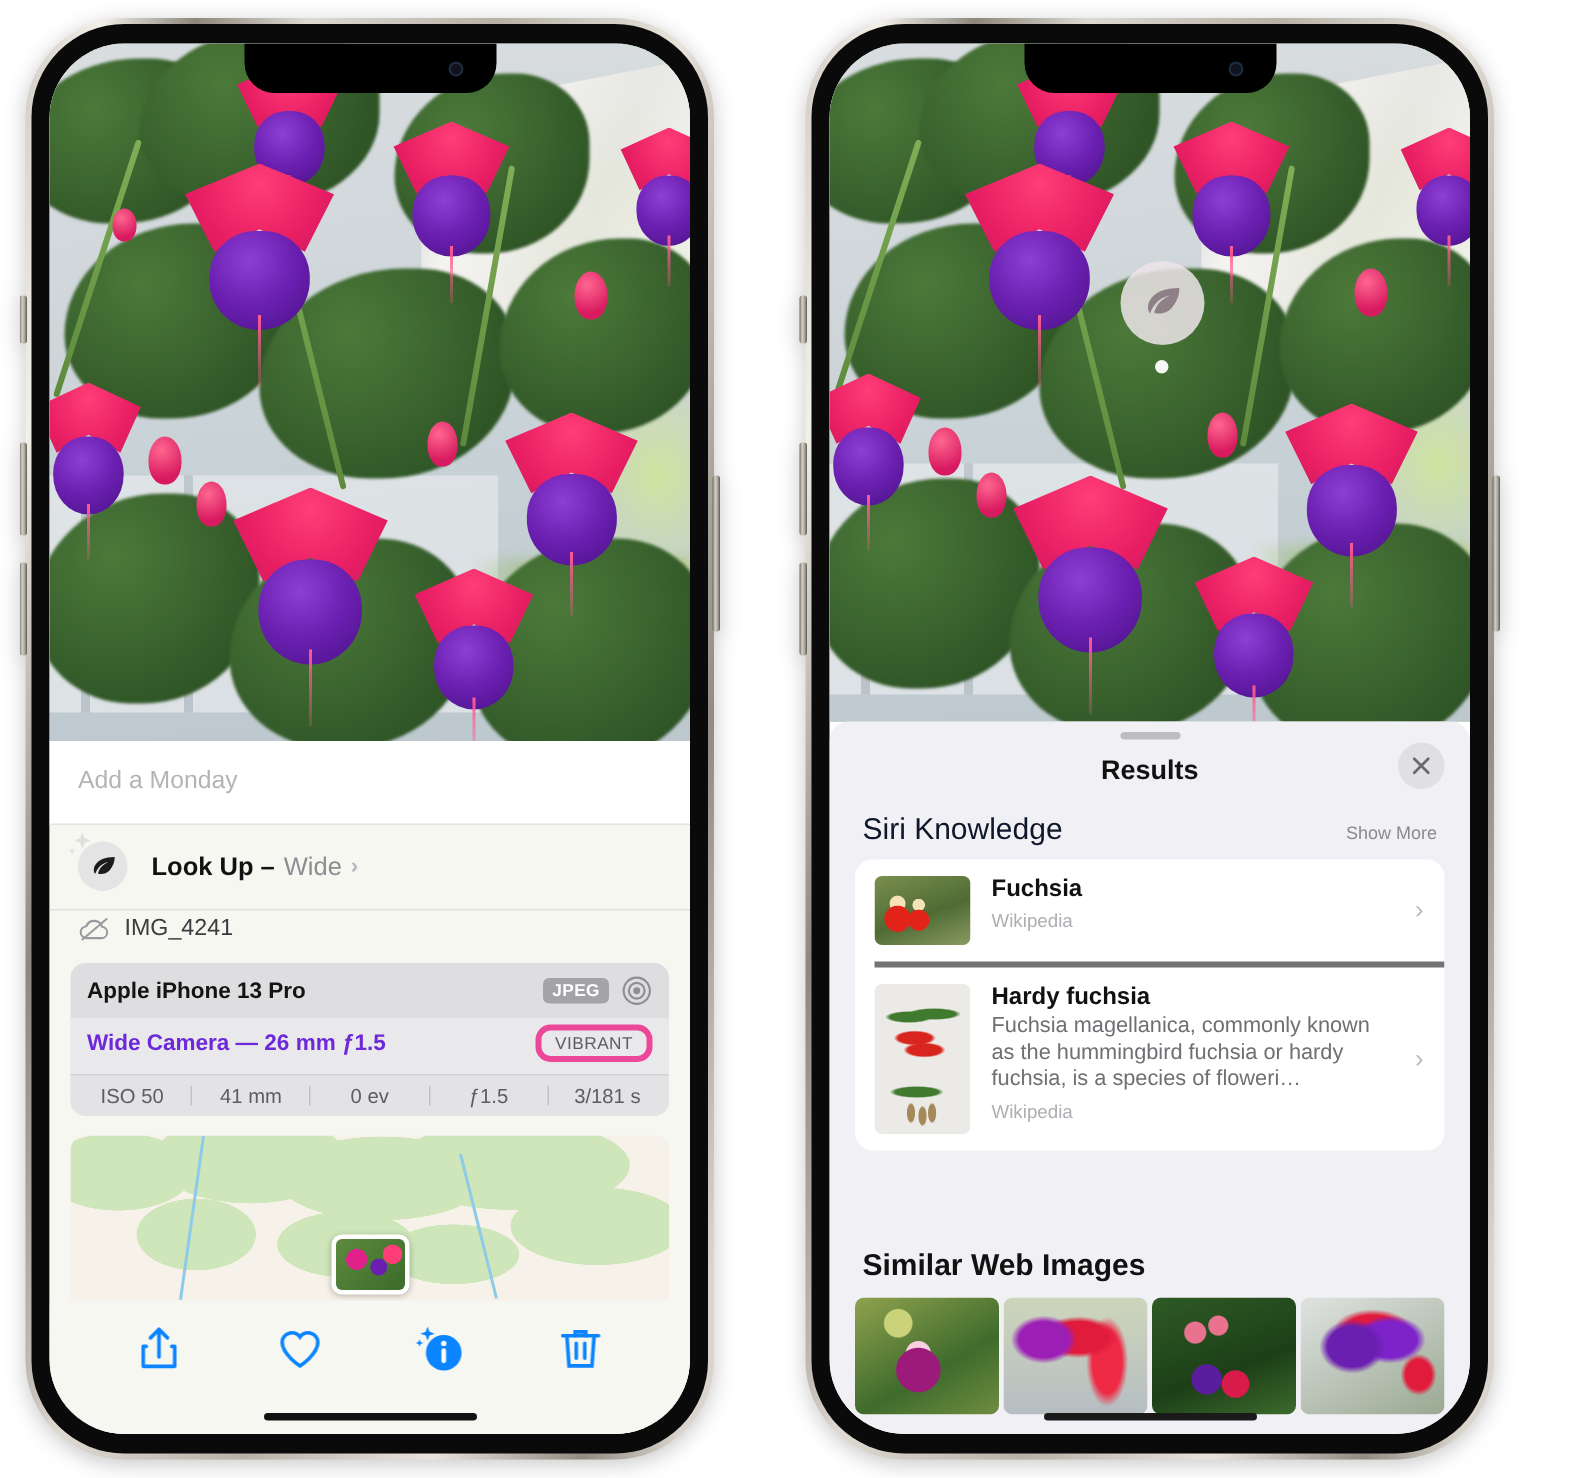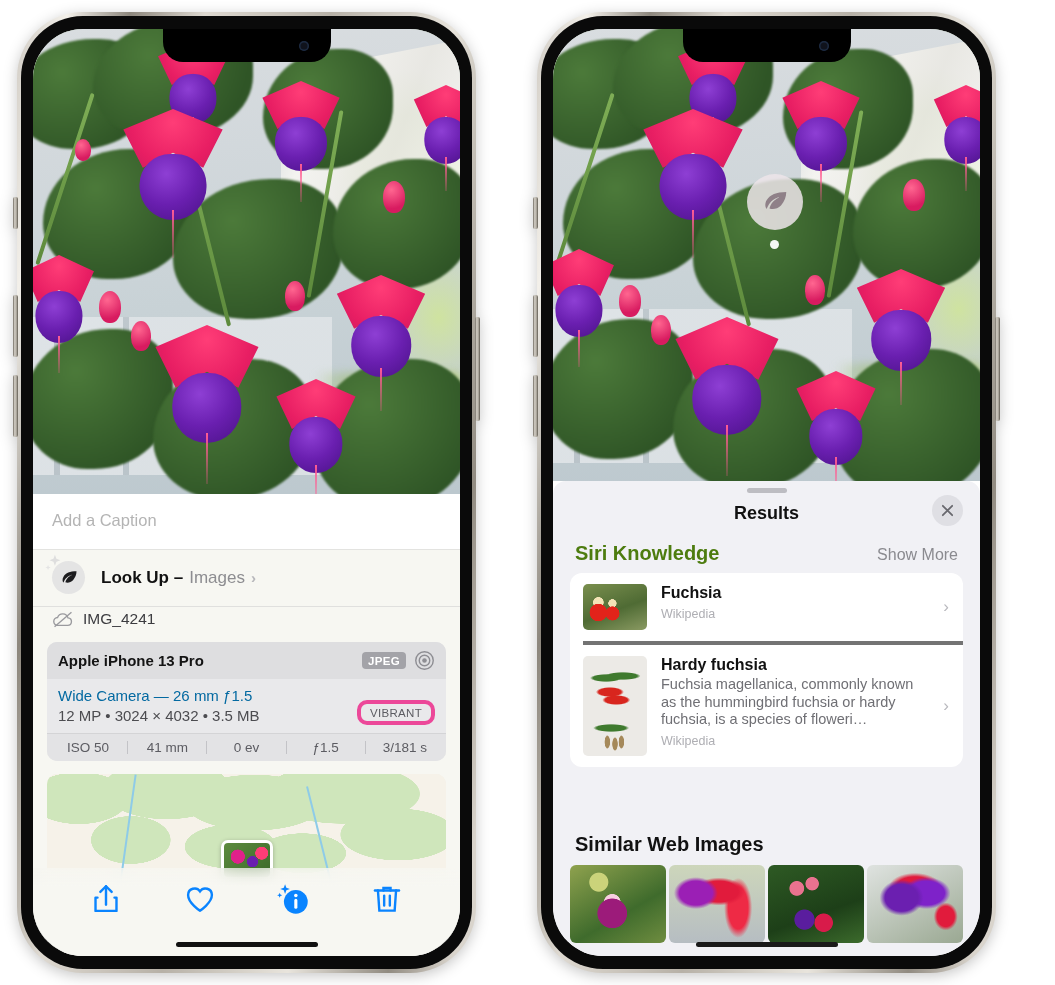--- a/index.html
+++ b/index.html
@@ -203,21 +203,21 @@
     background: #a3a3a8; color: #fff;
     font-size: 11.5px; font-weight: bold;
     padding: 2.5px 6px; border-radius: 4px;
     letter-spacing: .3px;
   }
   .meta-body {
     padding: 8px 11px 9px;
     background: #e9e9eb;
     position: relative;
   }
-  .meta-body .l1 { font-size: 15px; color: #0369a1; margin-bottom: 3px; }
+  .meta-body .l1 { font-size: 15px; color: #6d28d9; margin-bottom: 3px; font-weight: bold; }
   .meta-body .l2 { font-size: 15px; color: #4c4c50; }
   .chip-vibrant {
     position: absolute; right: 11px; bottom: 8px;
     border: 4px solid #ec4899; color: #5c5c62;
     font-size: 11.5px; padding: 2.5px 9px; border-radius: 10px;
     letter-spacing: .3px;
   }
   .meta-foot {
     display: flex; align-items: center;
     background: #e3e3e5;
@@ -316,22 +316,22 @@
   .close-btn {
     position: absolute; right: 17px; top: 2px;
     width: 31px; height: 31px; border-radius: 50%;
     background: #dfdfe4;
     display: flex; align-items: center; justify-content: center;
   }
   .sec-head {
     display: flex; align-items: baseline; justify-content: space-between;
     padding: 4px 22px 8px;
   }
-  .sec-head .h { font-size: 20px; font-weight: bold; color: #4d7c0f; }
-  .sec-head .more { font-size: 16px; color: #8a8a8f; }
+  .sec-head .h { font-size: 20px; font-weight: normal; color: #0f172a; }
+  .sec-head .more { font-size: 12px; color: #8a8a8f; }
   .card-group {
     margin: 0 17px;
     background: #fff;
     border-radius: 12px;
     overflow: hidden;
   }
   .k-row {
     display: flex; align-items: flex-start;
     padding: 11px 10px 11px 13px;
     position: relative;
@@ -505,35 +505,35 @@
 
           <div class="bud" style="left:66px;top:262px;width:22px;height:32px"></div>
           <div class="bud" style="left:98px;top:292px;width:20px;height:30px"></div>
           <div class="bud" style="left:252px;top:252px;width:20px;height:30px"></div>
           <div class="bud" style="left:350px;top:152px;width:22px;height:32px"></div>
           <div class="bud" style="left:42px;top:110px;width:16px;height:22px"></div>
         </div>
 
         <div class="sheet" style="top:465px">
 
-          <div class="caption-row">Add a Caption</div>
+          <div class="caption-row">Add a Monday</div>
 
           <div class="lookup-row">
             <div class="leaf-badge">
               <svg class="sparkles" viewBox="0 0 24 24">
                 <path d="M13 2 L14.6 6.4 L19 8 L14.6 9.6 L13 14 L11.4 9.6 L7 8 L11.4 6.4 Z" fill="#dedede"></path>
                 <path d="M5.5 13 L6.3 15 L8.3 15.8 L6.3 16.6 L5.5 18.6 L4.7 16.6 L2.7 15.8 L4.7 15 Z" fill="#e4e4e4"></path>
               </svg>
               <svg width="20" height="20" viewBox="0 0 24 24">
                 <path d="M21 4c-8 0-13 2.2-15.6 6.4-1.8 2.9-1.2 6 0 7.2 0 0 1.4-4.6 5-7.2 2.6-1.9 5.6-2.4 5.6-2.4s-3.2 1.4-5.4 3.6c-1.8 1.8-2.8 4.4-3 5.6 2.6 1 6.6.4 9.2-2.4C19.6 11.4 21 8 21 4z" fill="#1c1c1e"></path>
               </svg>
             </div>
             <div class="lookup-text">
               <span>Look Up –</span>
-              <span class="sub">Images</span>
+              <span class="sub">Wide</span>
               <span class="chev">›</span>
             </div>
           </div>
 
 
           <div class="file-row">
             <svg width="22" height="17" viewBox="0 0 26 20">
               <path d="M7 17h11.5a4.5 4.5 0 0 0 .4-8.98A6.5 6.5 0 0 0 6.6 7.6 4.7 4.7 0 0 0 7 17z" fill="none" stroke="#9a9a9e" stroke-width="1.6"></path>
               <line x1="3" y1="18.5" x2="23" y2="1.5" stroke="#9a9a9e" stroke-width="1.6"></line>
             </svg>
@@ -547,21 +547,20 @@
                 <div class="chip-jpeg">JPEG</div>
                 <svg width="21" height="21" viewBox="0 0 24 24">
                   <circle cx="12" cy="12" r="10" fill="none" stroke="#8e8e93" stroke-width="1.6"></circle>
                   <circle cx="12" cy="12" r="6" fill="none" stroke="#8e8e93" stroke-width="1.6"></circle>
                   <circle cx="12" cy="12" r="2.6" fill="#8e8e93"></circle>
                 </svg>
               </div>
             </div>
             <div class="meta-body">
               <div class="l1">Wide Camera — 26 mm ƒ1.5</div>
-              <div class="l2">12 MP • 3024 × 4032 • 3.5 MB</div>
               <div class="chip-vibrant">VIBRANT</div>
             </div>
             <div class="meta-foot">
               <span>ISO 50</span>
                 <i></i>
               <span>41 mm</span>
                 <i></i>
               <span>0 ev</span>
                 <i></i>
               <span>ƒ1.5</span>

